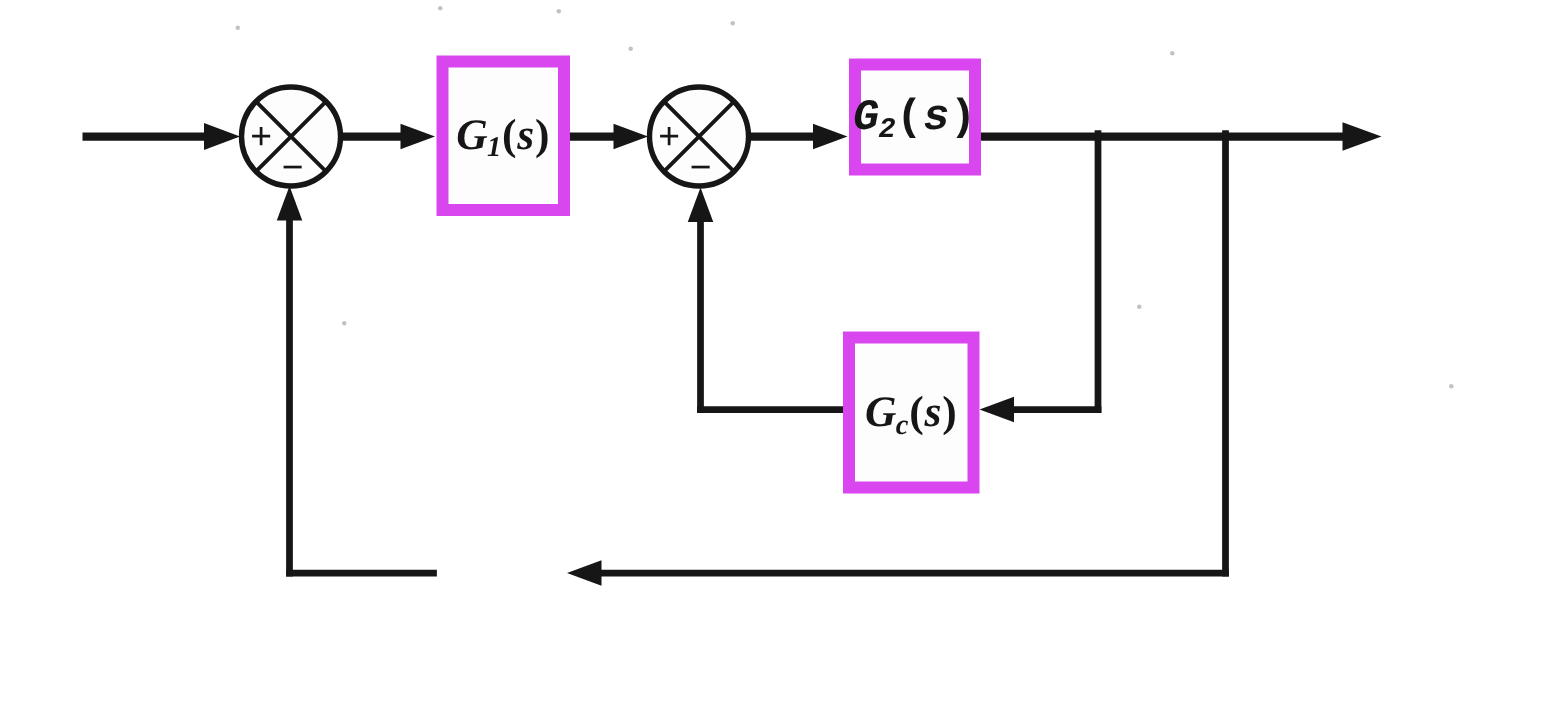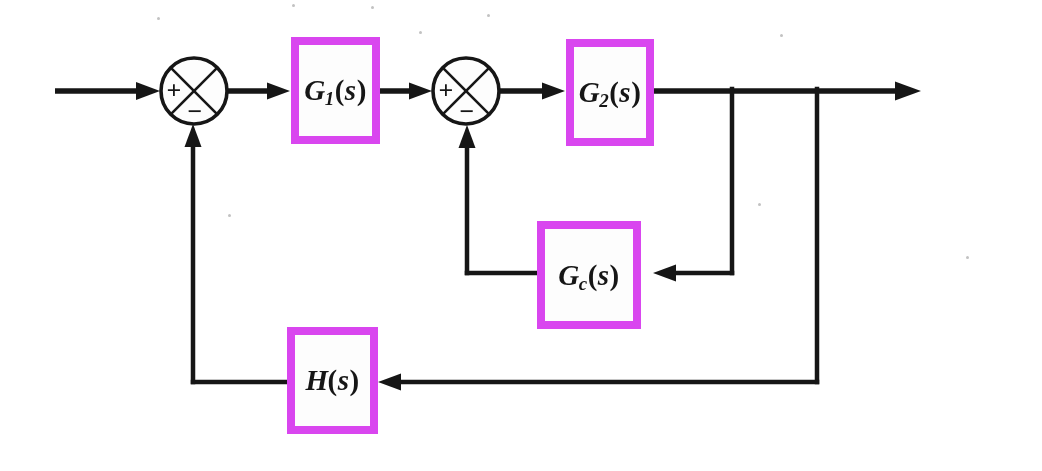--- a/index.html
+++ b/index.html
@@ -105,31 +105,28 @@
       <polygon points="467,125 458.5,148 475.5,148"></polygon>
       <polygon points="378,382 401,373.5 401,390.5"></polygon>
       <polygon points="193,124 184.5,147 201.5,147"></polygon>
     </g>
   </svg>
 
   <div class="block" style="left:291px; top:37px; width:89px; height:107px;">
     <span class="blabel"><span>G</span><sub>1</sub><span class="up">(</span><span>s</span><span class="up">)</span></span>
   </div>
 
-  <div class="block" style="left:566px; top:39px; width:88px; height:107px;">
+  <div class="block" style="left:566px; top:39px; width:88px; height:78px;font-family:Liberation Mono, monospace;">
     <span class="blabel"><span>G</span><sub>2</sub><span class="up">(</span><span>s</span><span class="up">)</span></span>
   </div>
 
-  <div class="block" style="left:537px; top:221px; width:104px; height:108px;">
+  <div class="block" style="left:562px; top:221px; width:91px; height:108px;">
     <span class="blabel"><span>G</span><sub>c</sub><span class="up">(</span><span>s</span><span class="up">)</span></span>
   </div>
 
-  <div class="block" style="left:287px; top:327px; width:91px; height:107px;">
-    <span class="blabel"><span>H</span><sub></sub><span class="up">(</span><span>s</span><span class="up">)</span></span>
-  </div>
 
   <span class="sign" style="left:174px; top:91px;">+</span>
   <span class="sign" style="left:195px; top:112px;">−</span>
   <span class="sign" style="left:446px; top:91px;">+</span>
   <span class="sign" style="left:467px; top:112px;">−</span>
 
   <div>
     <span class="speck" style="left:292px; top:4px;"></span>
     <span class="speck" style="left:371px; top:6px;"></span>
     <span class="speck" style="left:487px; top:14px;"></span>

